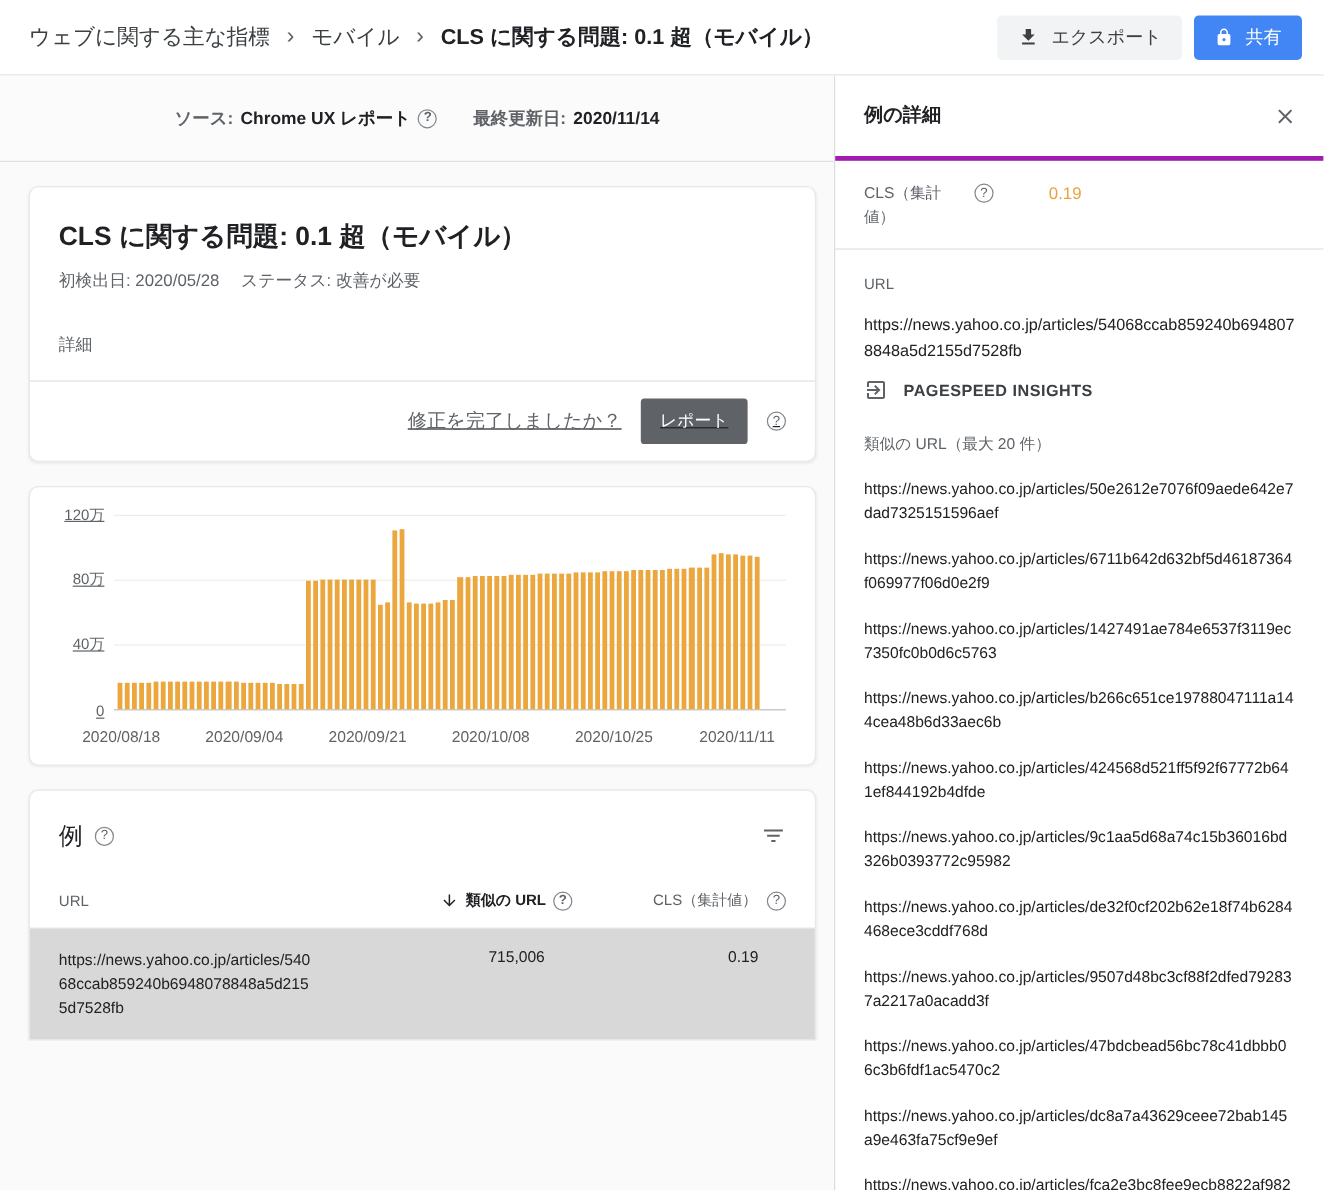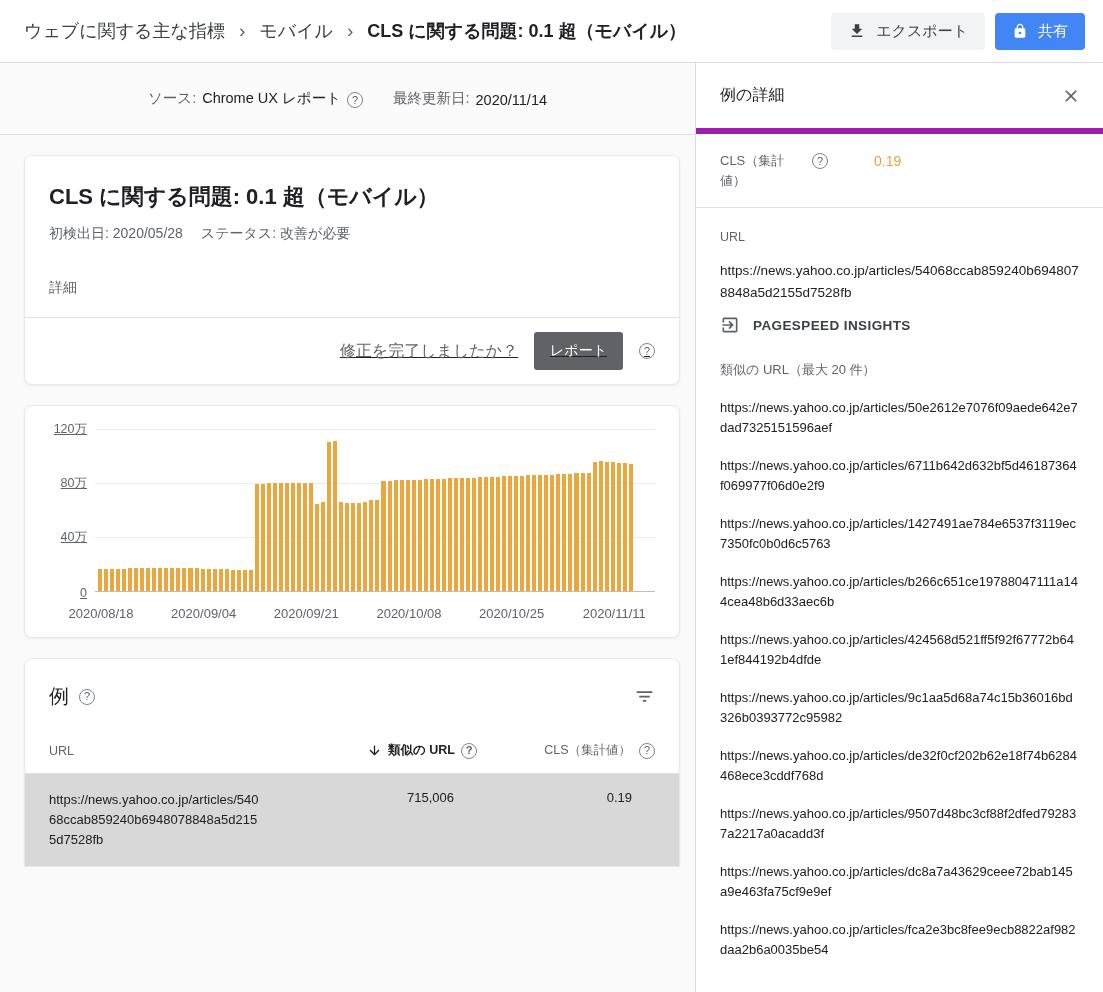--- a/index.html
+++ b/index.html
@@ -19,21 +19,21 @@
   .btn { display:inline-flex; align-items:center; gap:10px; height:37px; padding:0 17px;
          border-radius:4px; font-size:15px; cursor:pointer; white-space:nowrap; }
   .btn-export { background:#f1f3f4; color:#3c4043; margin-right:10px; }
   .btn-share  { background:#4285f4; color:#fff; }
   
   .main-row { display:flex; height:929px; }
   .left-col { flex:1; min-width:0; background:#fafafa; display:flex; flex-direction:column; }
   .meta-bar { height:72px; flex:0 0 72px; border-bottom:1px solid #e0e0e0; background:#fbfbfb;
               display:flex; align-items:center; justify-content:center; gap:30px;
               font-size:14.5px; color:#5f6368; }
-  .meta-group { display:flex; align-items:flex-end; gap:6px; }
+  .meta-group { display:flex; align-items:center; gap:6px;font-weight:bold; }
   .meta-val { color:#202124; }
   .content { padding:20px 15px 0 24px; overflow:hidden; }
   .card { background:#fff; border:1px solid #e8e8e8; border-radius:8px;
           box-shadow:0 1px 2px rgba(60,64,67,.08); margin-bottom:20px; }
   
   .issue-card { padding:0; }
   .issue-head { padding:26px 24px 0 24px; }
   .issue-title { font-size:22px; font-weight:bold; color:#202124; }
   .issue-sub { margin-top:13px; font-size:14px; color:#5f6368; display:flex; gap:18px; }
   .issue-details { margin-top:36px; font-size:14px; color:#5f6368; padding-bottom:20px; }
@@ -69,22 +69,22 @@
   .col1 { flex:1; min-width:0; padding-right:30px; }
   .col2 { width:160px; text-align:right; }
   .col3 { width:178px; text-align:right; display:flex; justify-content:flex-end; align-items:center; gap:8px; }
   .th2 { display:flex; justify-content:flex-end; align-items:center; gap:6px; color:#202124; font-weight:bold; }
   .trow { padding-top:16px; padding-bottom:16px; font-size:13px; color:#202124; cursor:pointer; }
   .row-selected { background:#d8d8d8; }
   .cell-url { max-width:245px; word-break:break-all; line-height:1.55; }
   
   .panel { width:408px; flex:0 0 408px; border-left:1px solid #dadce0; background:#fff;
            display:flex; flex-direction:column; }
-  .panel-header { height:71px; flex:0 0 71px; border-bottom:6px solid #a21caf;
-                  display:flex; align-items:center; padding:0 22px 0 24px; }
+  .panel-header { height:71px; flex:0 0 71px; border-bottom:4px solid #a21caf;
+                  display:flex; align-items:center; padding:0 22px 0 24px;font-weight:bold; }
   .panel-title { flex:1; font-size:16px; color:#202124; }
   .panel-cls { padding:17px 24px; border-bottom:1px solid #e0e0e0; display:flex; align-items:flex-start; }
   .cls-label { width:74px; font-size:13px; color:#5f6368; line-height:1.5; }
   .cls-q { margin:2px 18px 0 18px; }
   .cls-value { margin-left:28px; margin-top:2px; font-size:14px; color:#e8a33d; }
   .panel-body { padding:22px 24px 0 24px; overflow:hidden; }
   .small-label { font-size:12.5px; color:#5f6368; }
   .panel-url { margin-top:16px; font-size:13.5px; color:#202124; line-height:1.6; word-break:break-all; }
   .psi-link { display:flex; align-items:center; gap:13px; margin:12px 0 26px 0; cursor:pointer; }
   .psi-text { font-size:13.5px; font-weight:bold; color:#3c4043; letter-spacing:.4px; }
@@ -347,18 +347,19 @@
       <div class="sim-label">類似の URL（最大 20 件）</div>
       <div id="sim-list">
           <div class="sim-url">https://news.yahoo.co.jp/articles/50e2612e7076f09aede642e7dad7325151596aef</div>
           <div class="sim-url">https://news.yahoo.co.jp/articles/6711b642d632bf5d46187364f069977f06d0e2f9</div>
           <div class="sim-url">https://news.yahoo.co.jp/articles/1427491ae784e6537f3119ec7350fc0b0d6c5763</div>
           <div class="sim-url">https://news.yahoo.co.jp/articles/b266c651ce19788047111a144cea48b6d33aec6b</div>
           <div class="sim-url">https://news.yahoo.co.jp/articles/424568d521ff5f92f67772b641ef844192b4dfde</div>
           <div class="sim-url">https://news.yahoo.co.jp/articles/9c1aa5d68a74c15b36016bd326b0393772c95982</div>
           <div class="sim-url">https://news.yahoo.co.jp/articles/de32f0cf202b62e18f74b6284468ece3cddf768d</div>
           <div class="sim-url">https://news.yahoo.co.jp/articles/9507d48bc3cf88f2dfed792837a2217a0acadd3f</div>
+          <div class="sim-url">https://news.yahoo.co.jp/articles/47bdcbead56bc78c41dbbb06c3b6fdf1ac5470c2</div>
           <div class="sim-url">https://news.yahoo.co.jp/articles/dc8a7a43629ceee72bab145a9e463fa75cf9e9ef</div>
           <div class="sim-url">https://news.yahoo.co.jp/articles/fca2e3bc8fee9ecb8822af982daa2b6a0035be54</div>
         </div>
     </div>
   </div>
 </div>
 
 </body></html>

